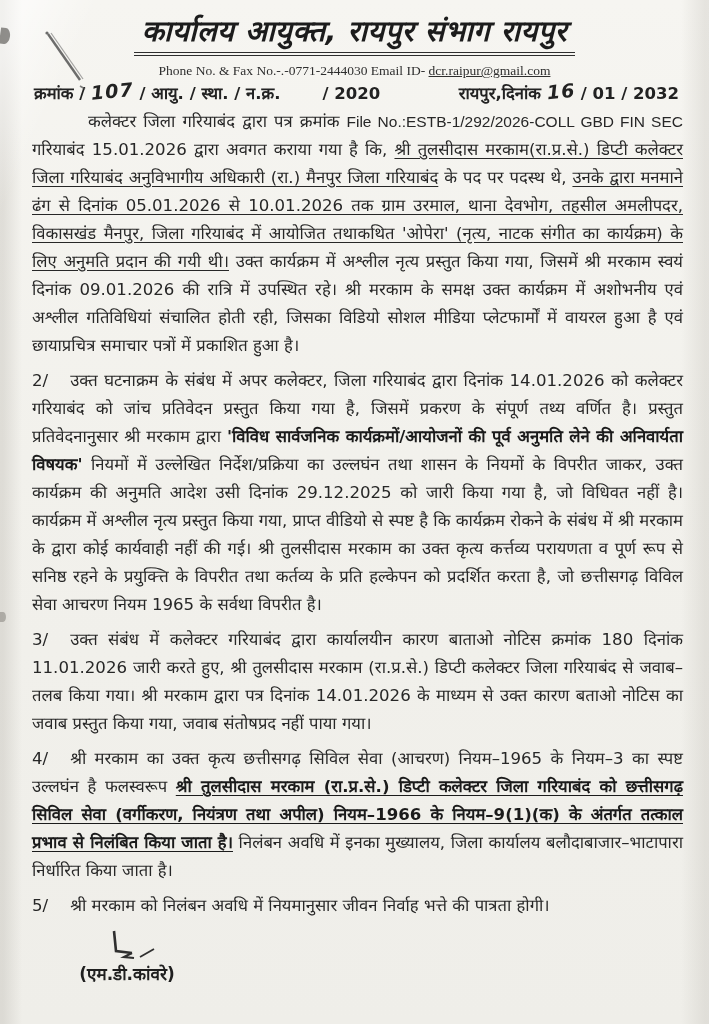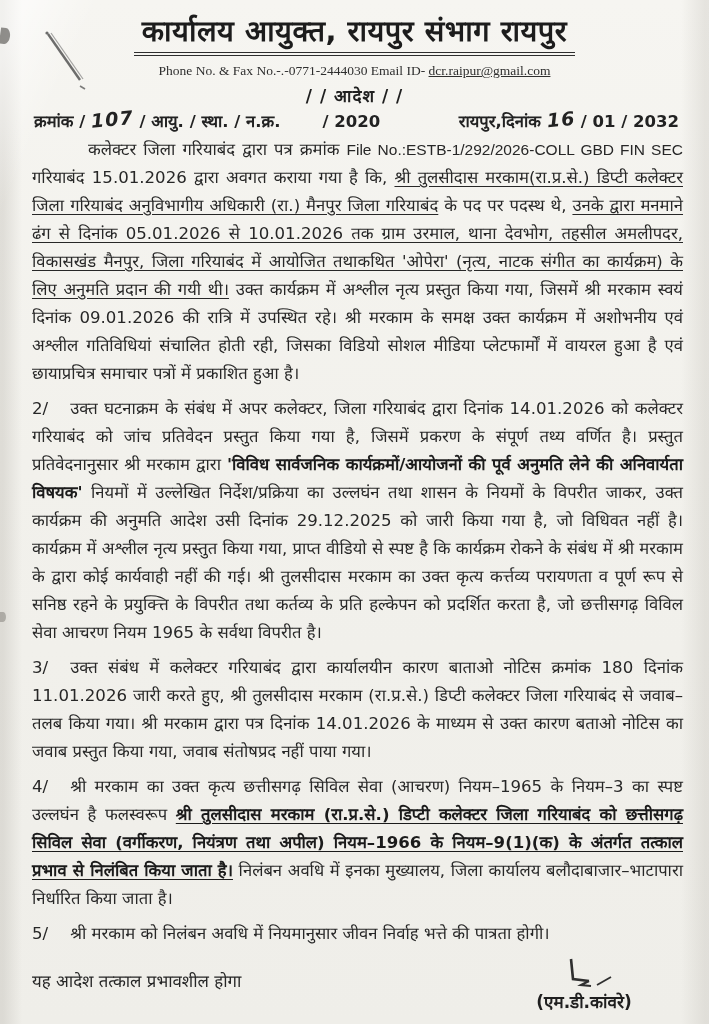--- a/index.html
+++ b/index.html
@@ -19,20 +19,21 @@
   }
   
   .header { text-align:center; padding-top:10px; }
   .office-title {
     display:inline-block;
     margin:0;
     font-size:29px; font-weight:700; color:#1c1c1c;
     letter-spacing:.5px;
     border-bottom:4px double #2e2e2e;
     padding:0 8px 3px 8px;
+    font-style:italic;
   }
   .contact-line {
     margin-top:7px;
     font-family:"Liberation Serif", serif;
     font-size:13.5px; color:#2e2e2e;
   }
   .contact-line .email { text-decoration:underline;text-align:center; }
   .order-heading {
     margin-top:5px;
     font-weight:700; font-size:17px; color:#202020;
@@ -94,41 +95,39 @@
     <path d="M11 5 L43 51" stroke="#6a6a6a" stroke-width="1.2" fill="none" opacity="0.6"></path>
     <circle cx="7" cy="5" r="1.6" fill="#4a4a4a" opacity="0.8"></circle>
     <path d="M40 58 l5 3" stroke="#4a4a4a" stroke-width="1.6" opacity="0.7"></path>
   </svg>
 
   <div class="header">
     <h1 class="office-title">कार्यालय आयुक्त, रायपुर संभाग रायपुर</h1>
     <div class="contact-line">
       <span>Phone No. &amp; Fax No.-.-0771-2444030  Email ID- </span><span class="email">dcr.raipur@gmail.com</span>
     </div>
-    <div class="order-heading">/ / आदेश / /</div>
     <div class="ref-row">
       <div class="ref-left">
         <span>क्रमांक / </span><span class="hand">107</span><span> / आयु. / स्था. / न.क्र.</span><span class="ref-gap"></span><span>/ 2020</span>
       </div>
       <div class="ref-right">
         <span>रायपुर,दिनांक </span><span class="hand">16</span><span> / 01 / 2032</span>
       </div>
     </div>
   </div>
 
   <div class="body-text" id="paragraphs">
       <div class="para indent"><span class="seg-normal">कलेक्टर जिला गरियाबंद द्वारा पत्र क्रमांक </span><span class="seg-latin">File No.:ESTB-1/292/2026-COLL GBD FIN SEC</span><span class="seg-normal"> गरियाबंद 15.01.2026 द्वारा अवगत कराया गया है कि, </span><span class="seg-underline">श्री तुलसीदास मरकाम(रा.प्र.से.) डिप्टी कलेक्टर जिला गरियाबंद अनुविभागीय अधिकारी (रा.) मैनपुर जिला गरियाबंद</span><span class="seg-normal"> के पद पर पदस्थ थे, </span><span class="seg-underline">उनके द्वारा मनमाने ढंग से दिनांक 05.01.2026 से 10.01.2026 तक ग्राम उरमाल, थाना देवभोग, तहसील अमलीपदर, विकासखंड मैनपुर, जिला गरियाबंद में आयोजित तथाकथित 'ओपेरा' (नृत्य, नाटक संगीत का कार्यक्रम) के लिए अनुमति प्रदान की गयी थी।</span><span class="seg-normal"> उक्त कार्यक्रम में अश्लील नृत्य प्रस्तुत किया गया, जिसमें श्री मरकाम स्वयं दिनांक 09.01.2026 की रात्रि में उपस्थित रहे। श्री मरकाम के समक्ष उक्त कार्यक्रम में अशोभनीय एवं अश्लील गतिविधियां संचालित होती रही, जिसका विडियो सोशल मीडिया प्लेटफार्मों में वायरल हुआ है एवं छायाप्रचित्र समाचार पत्रों में प्रकाशित हुआ है।</span></div>
       <div class="para"><span class="para-num">2/</span><span class="seg-normal">उक्त घटनाक्रम के संबंध में अपर कलेक्टर, जिला गरियाबंद द्वारा दिनांक 14.01.2026 को कलेक्टर गरियाबंद को जांच प्रतिवेदन प्रस्तुत किया गया है, जिसमें प्रकरण के संपूर्ण तथ्य वर्णित है। प्रस्तुत प्रतिवेदनानुसार श्री मरकाम द्वारा </span><span class="seg-bold">'विविध सार्वजनिक कार्यक्रमों/आयोजनों की पूर्व अनुमति लेने की अनिवार्यता विषयक'</span><span class="seg-normal"> नियमों में उल्लेखित निर्देश/प्रक्रिया का उल्लघंन तथा शासन के नियमों के विपरीत जाकर, उक्त कार्यक्रम की अनुमति आदेश उसी दिनांक 29.12.2025 को जारी किया गया है, जो विधिवत नहीं है। कार्यक्रम में अश्लील नृत्य प्रस्तुत किया गया, प्राप्त वीडियो से स्पष्ट है कि कार्यक्रम रोकने के संबंध में श्री मरकाम के द्वारा कोई कार्यवाही नहीं की गई। श्री तुलसीदास मरकाम का उक्त कृत्य कर्त्तव्य परायणता व पूर्ण रूप से सनिष्ठ रहने के प्रयुक्त्ति के विपरीत तथा कर्तव्य के प्रति हल्केपन को प्रदर्शित करता है, जो छत्तीसगढ़ विविल सेवा आचरण नियम 1965 के सर्वथा विपरीत है।</span></div>
       <div class="para"><span class="para-num">3/</span><span class="seg-normal">उक्त संबंध में कलेक्टर गरियाबंद द्वारा कार्यालयीन कारण बाताओ नोटिस क्रमांक 180 दिनांक 11.01.2026 जारी करते हुए, श्री तुलसीदास मरकाम (रा.प्र.से.) डिप्टी कलेक्टर जिला गरियाबंद से जवाब–तलब किया गया। श्री मरकाम द्वारा पत्र दिनांक 14.01.2026 के माध्यम से उक्त कारण बताओ नोटिस का जवाब प्रस्तुत किया गया, जवाब संतोषप्रद नहीं पाया गया।</span></div>
       <div class="para"><span class="para-num">4/</span><span class="seg-normal">श्री मरकाम का उक्त कृत्य छत्तीसगढ़ सिविल सेवा (आचरण) नियम–1965 के नियम–3 का स्पष्ट उल्लघंन है फलस्वरूप </span><span class="seg-bold-underline">श्री तुलसीदास मरकाम (रा.प्र.से.) डिप्टी कलेक्टर जिला गरियाबंद को छत्तीसगढ़ सिविल सेवा (वर्गीकरण, नियंत्रण तथा अपील) नियम–1966 के नियम–9(1)(क) के अंतर्गत तत्काल प्रभाव से निलंबित किया जाता है।</span><span class="seg-normal"> निलंबन अवधि में इनका मुख्यालय, जिला कार्यालय बलौदाबाजार–भाटापारा निर्धारित किया जाता है।</span></div>
       <div class="para"><span class="para-num">5/</span><span class="seg-normal">श्री मरकाम को निलंबन अवधि में नियमानुसार जीवन निर्वाह भत्ते की पात्रता होगी।</span></div>
     </div>
 
   <div class="closing-row">
-    <div class="closing-line">यह आदेश तत्काल प्रभावशील होगा</div>
     <div class="sig-block">
       <svg class="sig-mark-top" width="70" height="34" viewBox="0 0 70 34">
         <path d="M22 2 L24 22 L40 24" stroke="#2f2f2f" stroke-width="2.6" fill="none"></path>
         <path d="M40 24 l-8 4 l10 1" stroke="#2f2f2f" stroke-width="2.2" fill="none"></path>
         <path d="M48 28 L62 20" stroke="#2f2f2f" stroke-width="1.8" fill="none"></path>
       </svg>
       <div>(एम.डी.कांवरे)</div>
 
     </div>
   </div>

